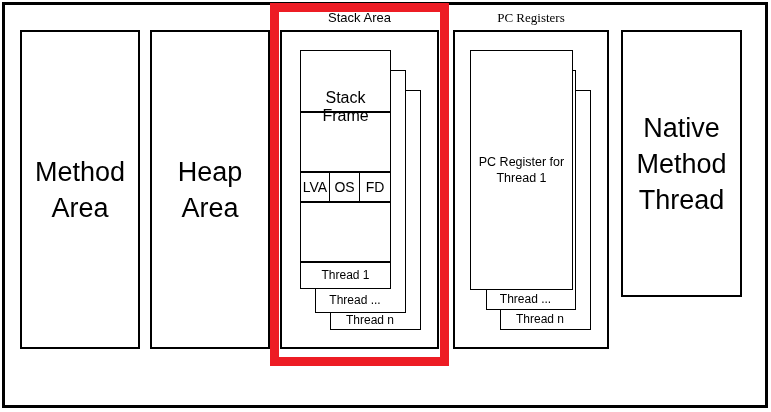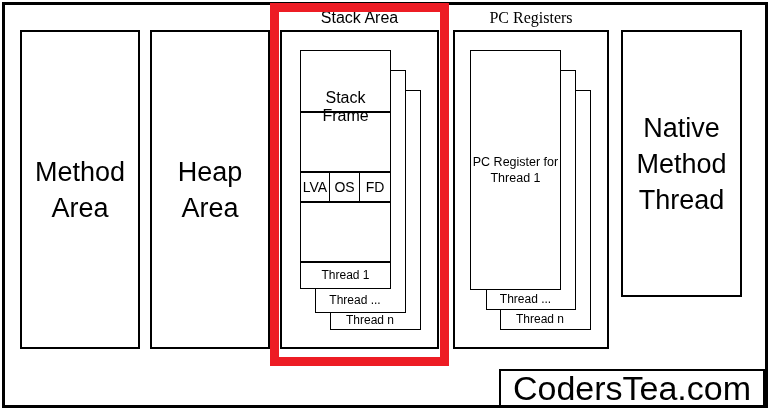--- a/index.html
+++ b/index.html
@@ -15,21 +15,21 @@
   .box { position: absolute; border: 2px solid var(--ink); background: var(--bg); }
   .thinbox { position: absolute; border: 1.5px solid var(--ink); background: var(--bg); }
   .center-label {
     display: flex; flex-direction: column;
     align-items: center; justify-content: center;
     text-align: center;
   }
   .big-label { font-size: 27px; line-height: 36px; letter-spacing: 0px; }
   .area-title {
     position: absolute; text-align: center;
-    font-size: 16px; line-height: 20px;
+    font-size: 13px; line-height: 20px;
   }
   .hline { position: absolute; left: 0; right: 0; height: 1.5px; background: var(--ink); }
   .bottom-strip-label {
     position: absolute; left: 0; right: 11px;
     text-align: center; font-size: 12px;
   }
   
   #outer-border {
     position: absolute; left: 2px; top: 2px;
     width: 766px; height: 406px;
@@ -75,21 +75,21 @@
   #sf-thread1-label {
     position: absolute; left: 0; right: 0; top: 212px; height: 24px;
     display: flex; align-items: center; justify-content: center;
     font-size: 12px;
   }
   
   #pc-registers-title { left: 453px; top: 8px; width: 156px; font-family: Liberation Serif, serif; }
   #pc-container { left: 453px; top: 30px; width: 156px; height: 319px; }
   #pc-thread-n    { left: 500px; top: 90px; width: 91px; height: 240px; z-index: 1; }
   #pc-thread-dots { left: 486px; top: 70px; width: 90px; height: 240px; z-index: 2; }
-  #pc-main-box    { left: 470px; top: 50px; width: 91px; height: 240px; z-index: 3; }
+  #pc-main-box    { left: 470px; top: 50px; width: 103px; height: 240px; z-index: 3; }
   #pc-thread-n .bottom-strip-label    { bottom: 3px; }
   #pc-thread-dots .bottom-strip-label { bottom: 3px; }
   #pc-main-label { width: 100%; height: 100%; font-size: 12.5px; line-height: 16px; }
   
   #watermark-box {
     left: 499px; top: 369px; width: 266px; height: 38px;
     display: flex; align-items: center; justify-content: center;
   }
   #watermark-text { font-size: 34px; line-height: 36px; white-space: nowrap; }
 </style>
@@ -151,17 +151,14 @@
       <span>Thread 1</span>
     </div>
   </div>
 
   <div id="native-method-stack-box" class="box center-label big-label">
     <span>Native</span>
     <span>Method</span>
     <span>Thread</span>
   </div>
 
-  <div id="watermark-box" class="box">
-    <span id="watermark-text">CodersTea.com</span>
-  </div>
 
 </div>
 
 </body></html>

